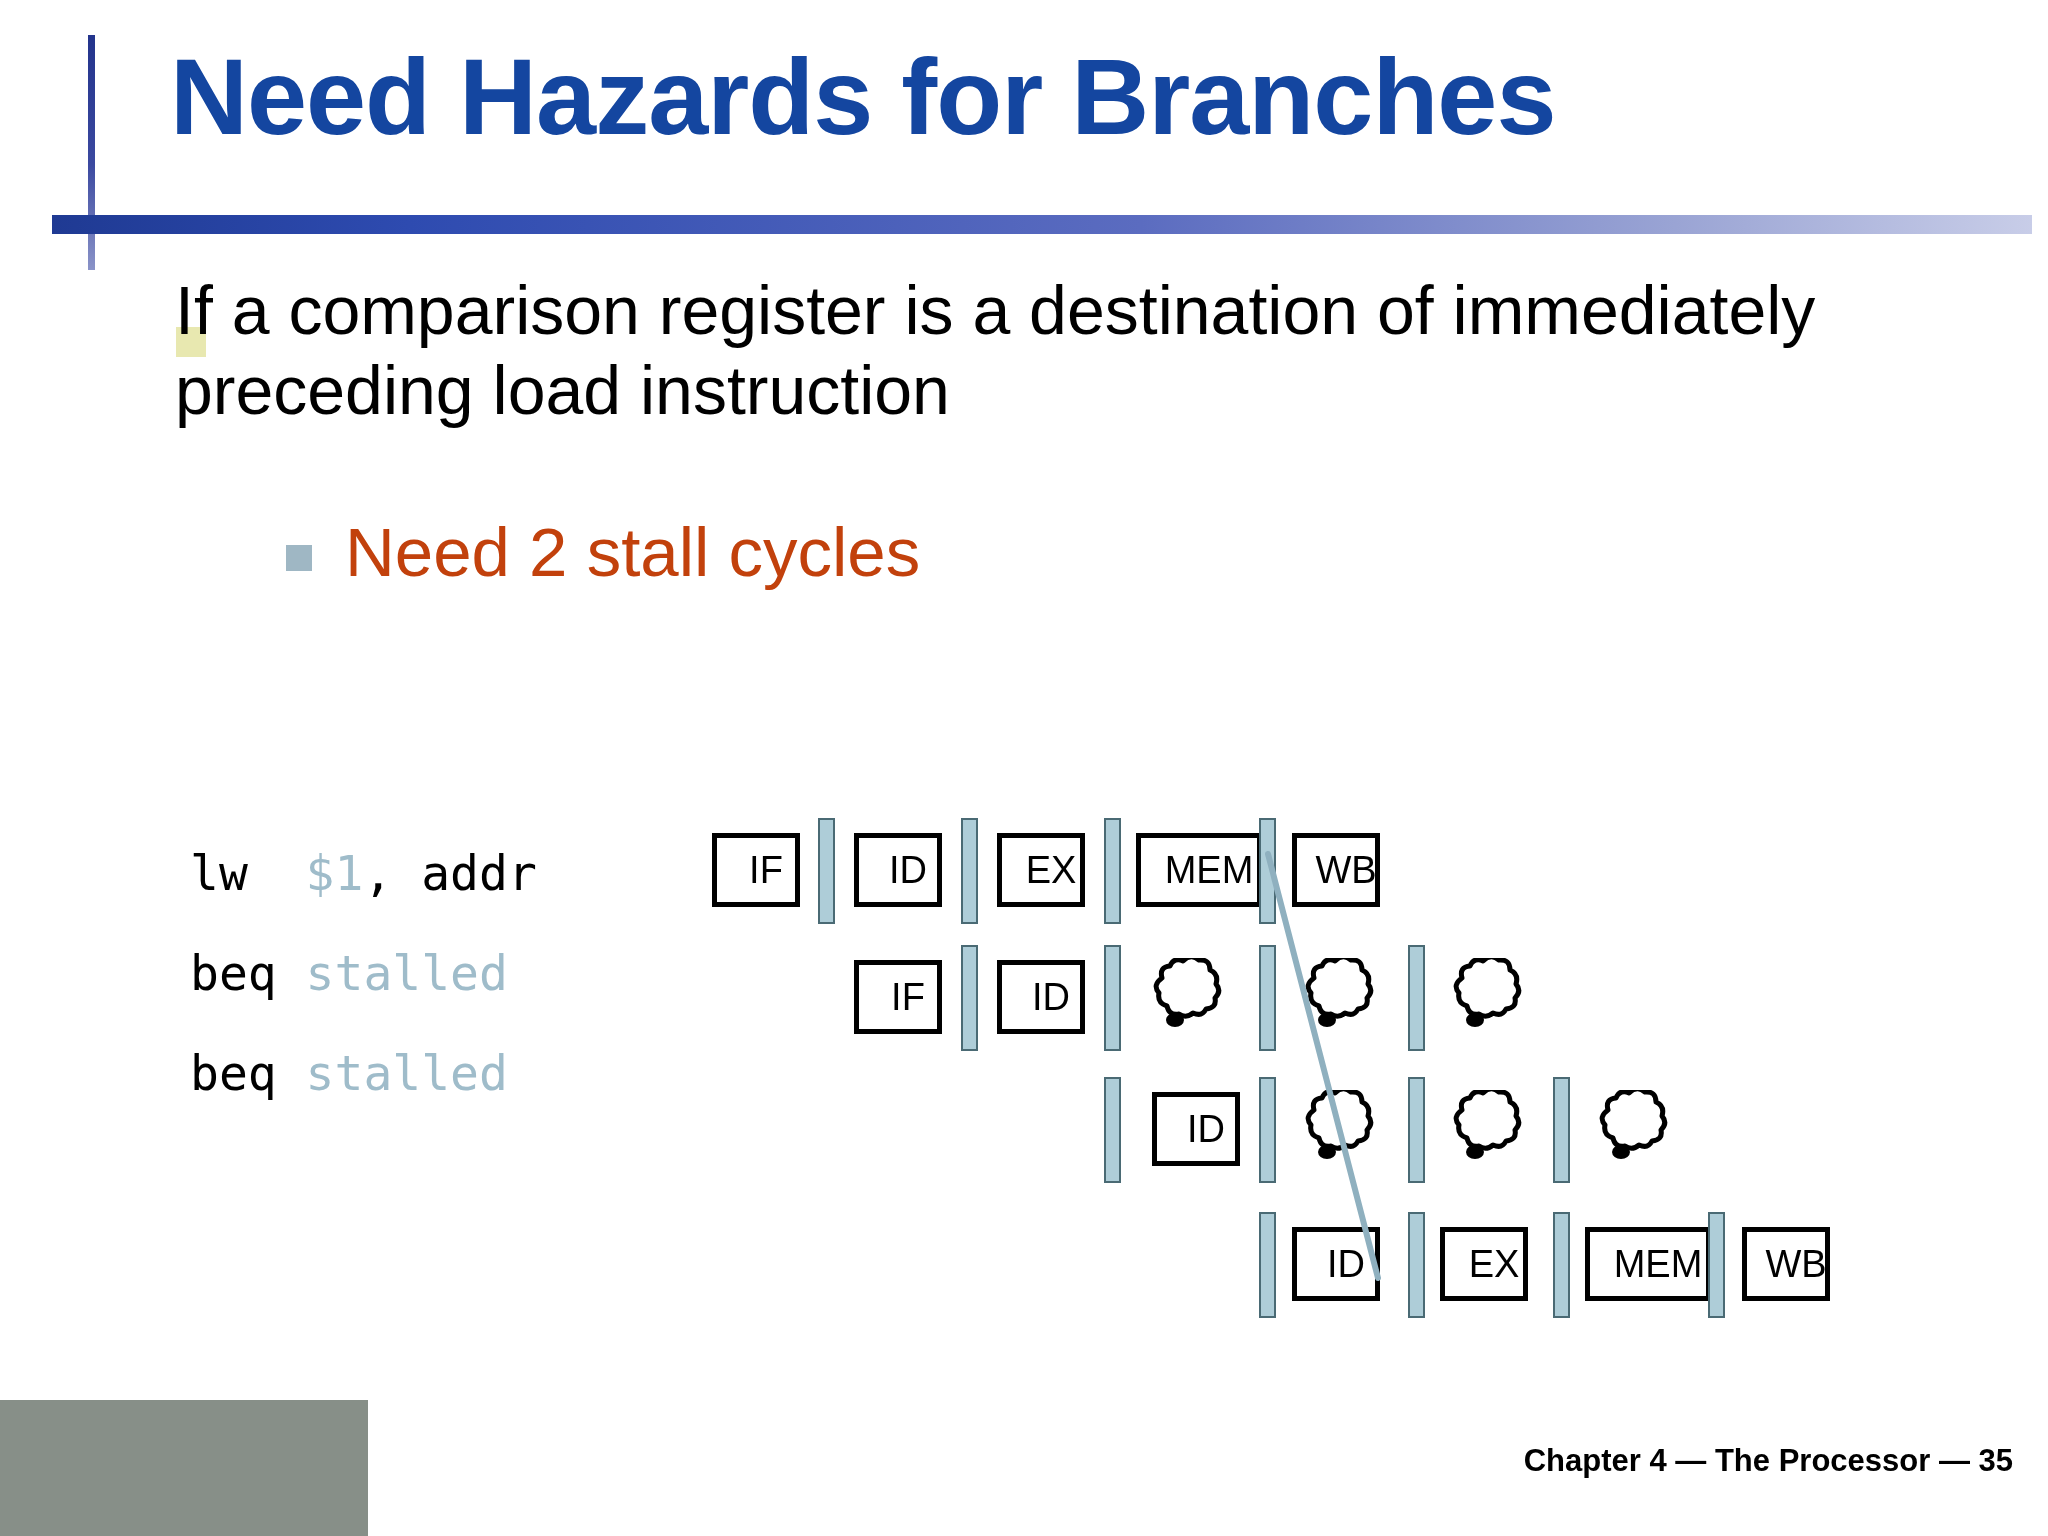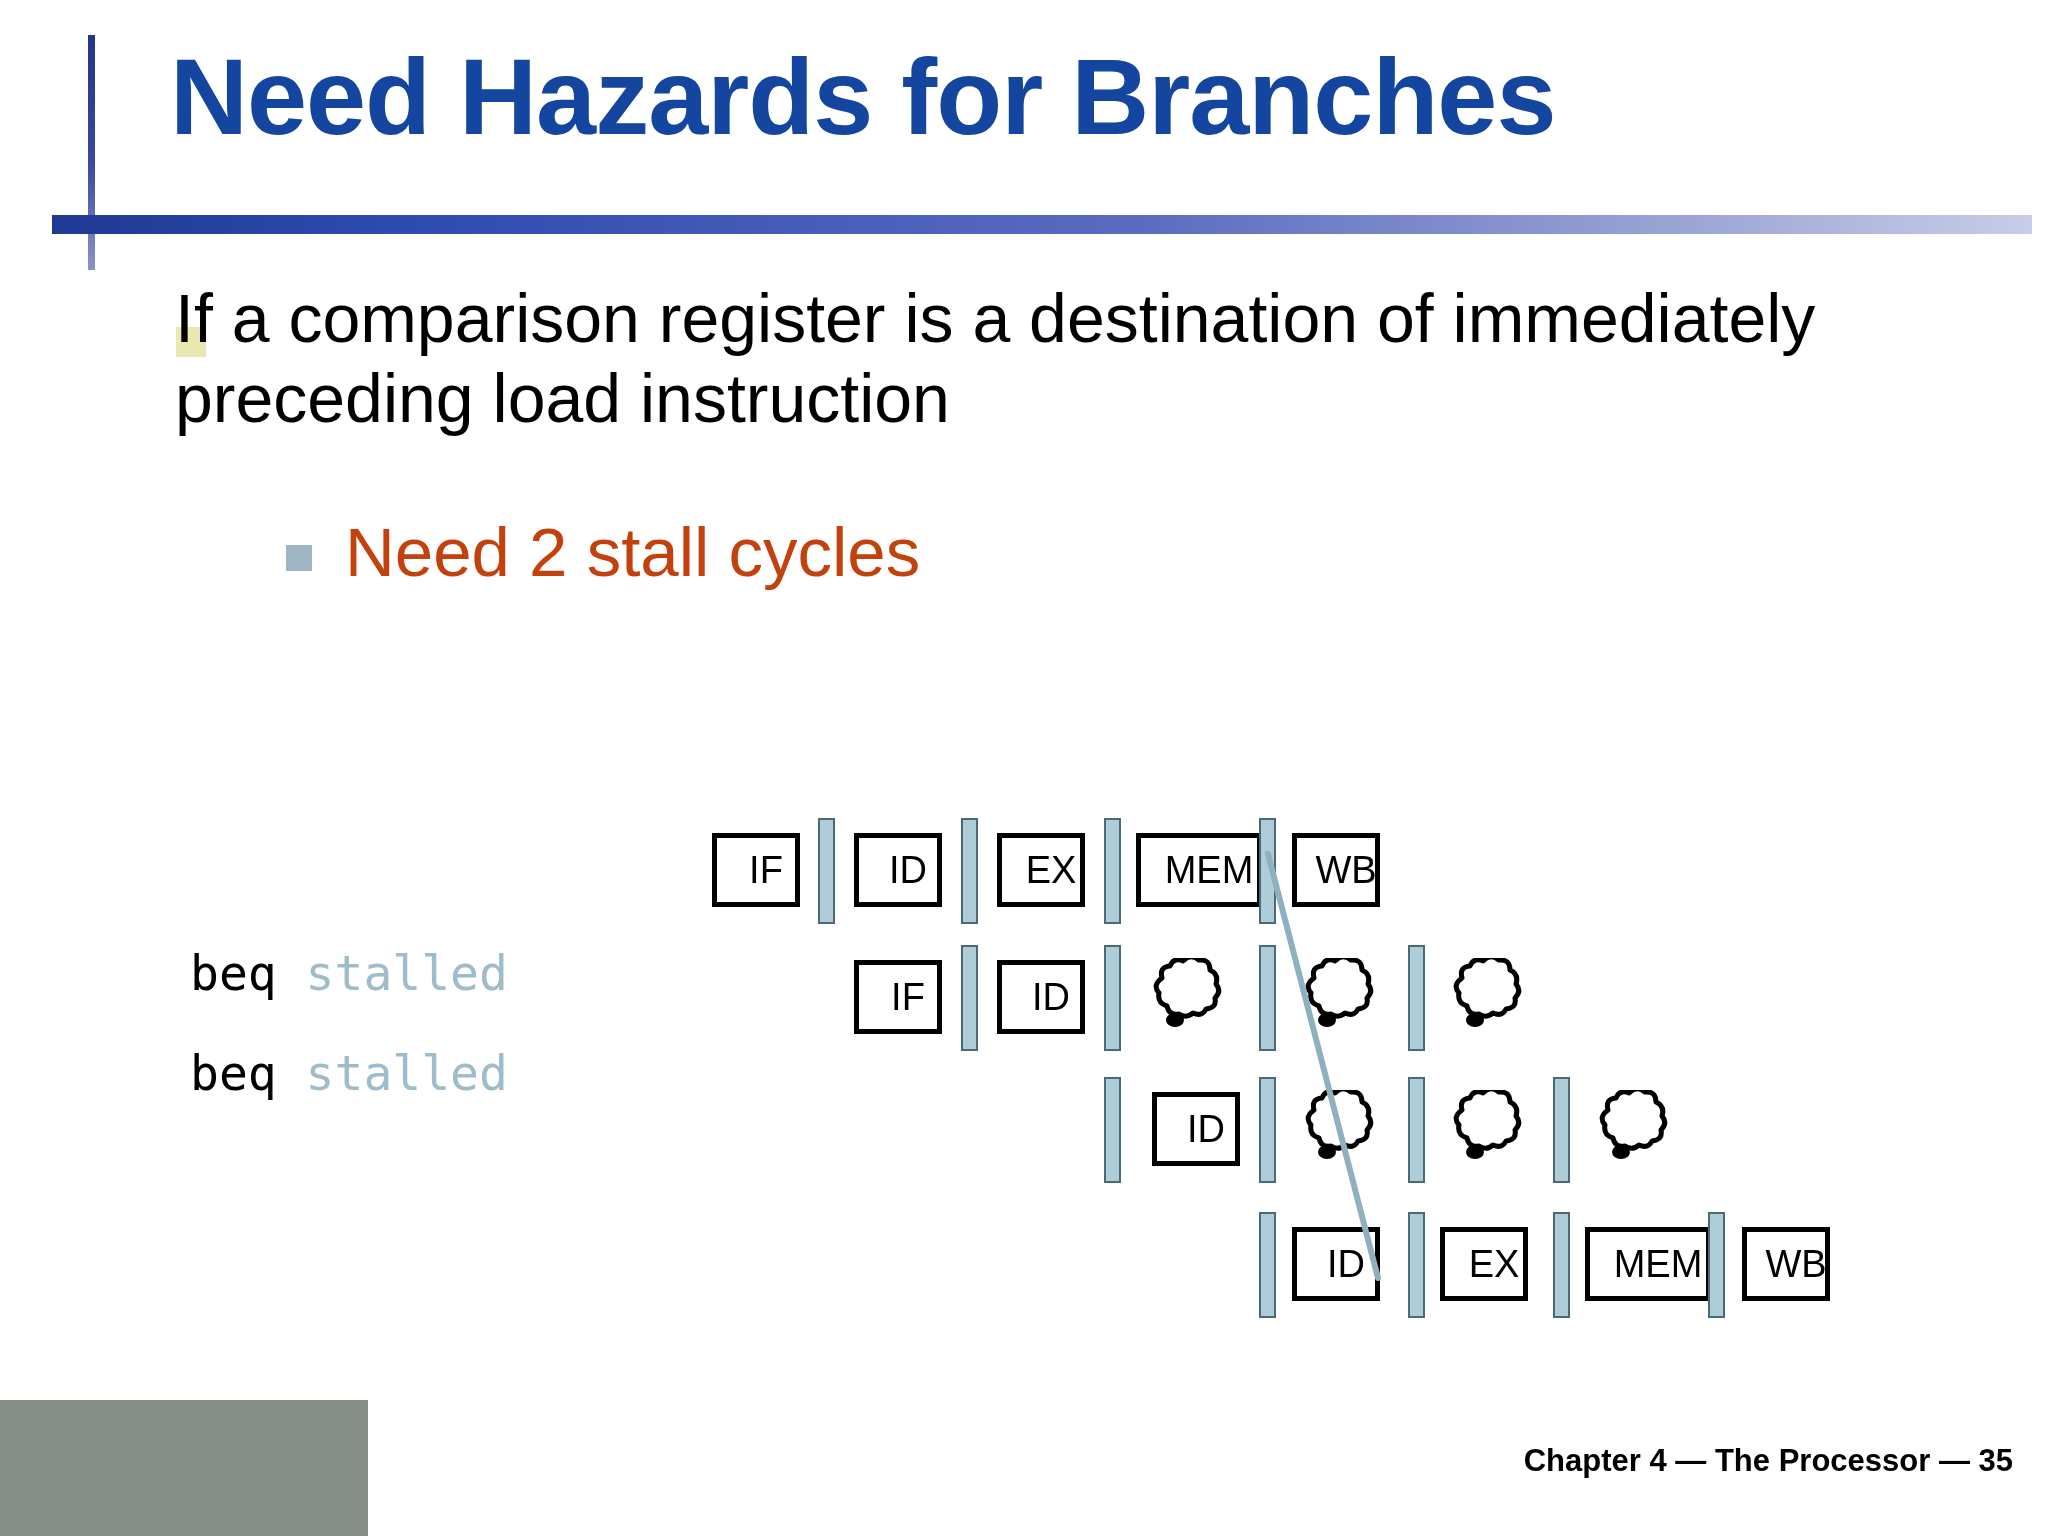--- a/index.html
+++ b/index.html
@@ -94,27 +94,28 @@
   }
 </style>
 </head>
 <body>
 
 <div id="title-vrule"></div>
 <div id="title-hrule"></div>
 <div id="slide-title">Need Hazards for Branches</div>
 
 <div class="sq-l1"></div>
-<div class="bullet-l1" style="top:270px;margin-top:8px;">If a comparison register is a destination of immediately preceding load instruction</div>
+<div class="bullet-l1" style="top:270px;">If a comparison register is a destination of immediately preceding load instruction</div>
 
 <div class="sq-l2"></div>
 <div class="bullet-l2" style="top:512px;">Need 2 stall cycles</div>
 
 <div id="diagram">
 
+  <div class="code-line" style="top:845px;"><span>lw  </span><span class="reg">$1</span><span>, addr</span></div>
 
   <div class="code-line" style="top:945px;"><span>beq </span><span class="reg">stalled</span></div>
 
   <div class="code-line" style="top:1045px;"><span>beq </span><span class="reg">stalled</span></div>
 
 
   <div class="stage-box" style="left:712px;top:833px;">IF</div>
   <div class="sep-bar" style="left:818px;top:818px;"></div>
   <div class="stage-box" style="left:854px;top:833px;">ID</div>
   <div class="sep-bar" style="left:961px;top:818px;"></div>

